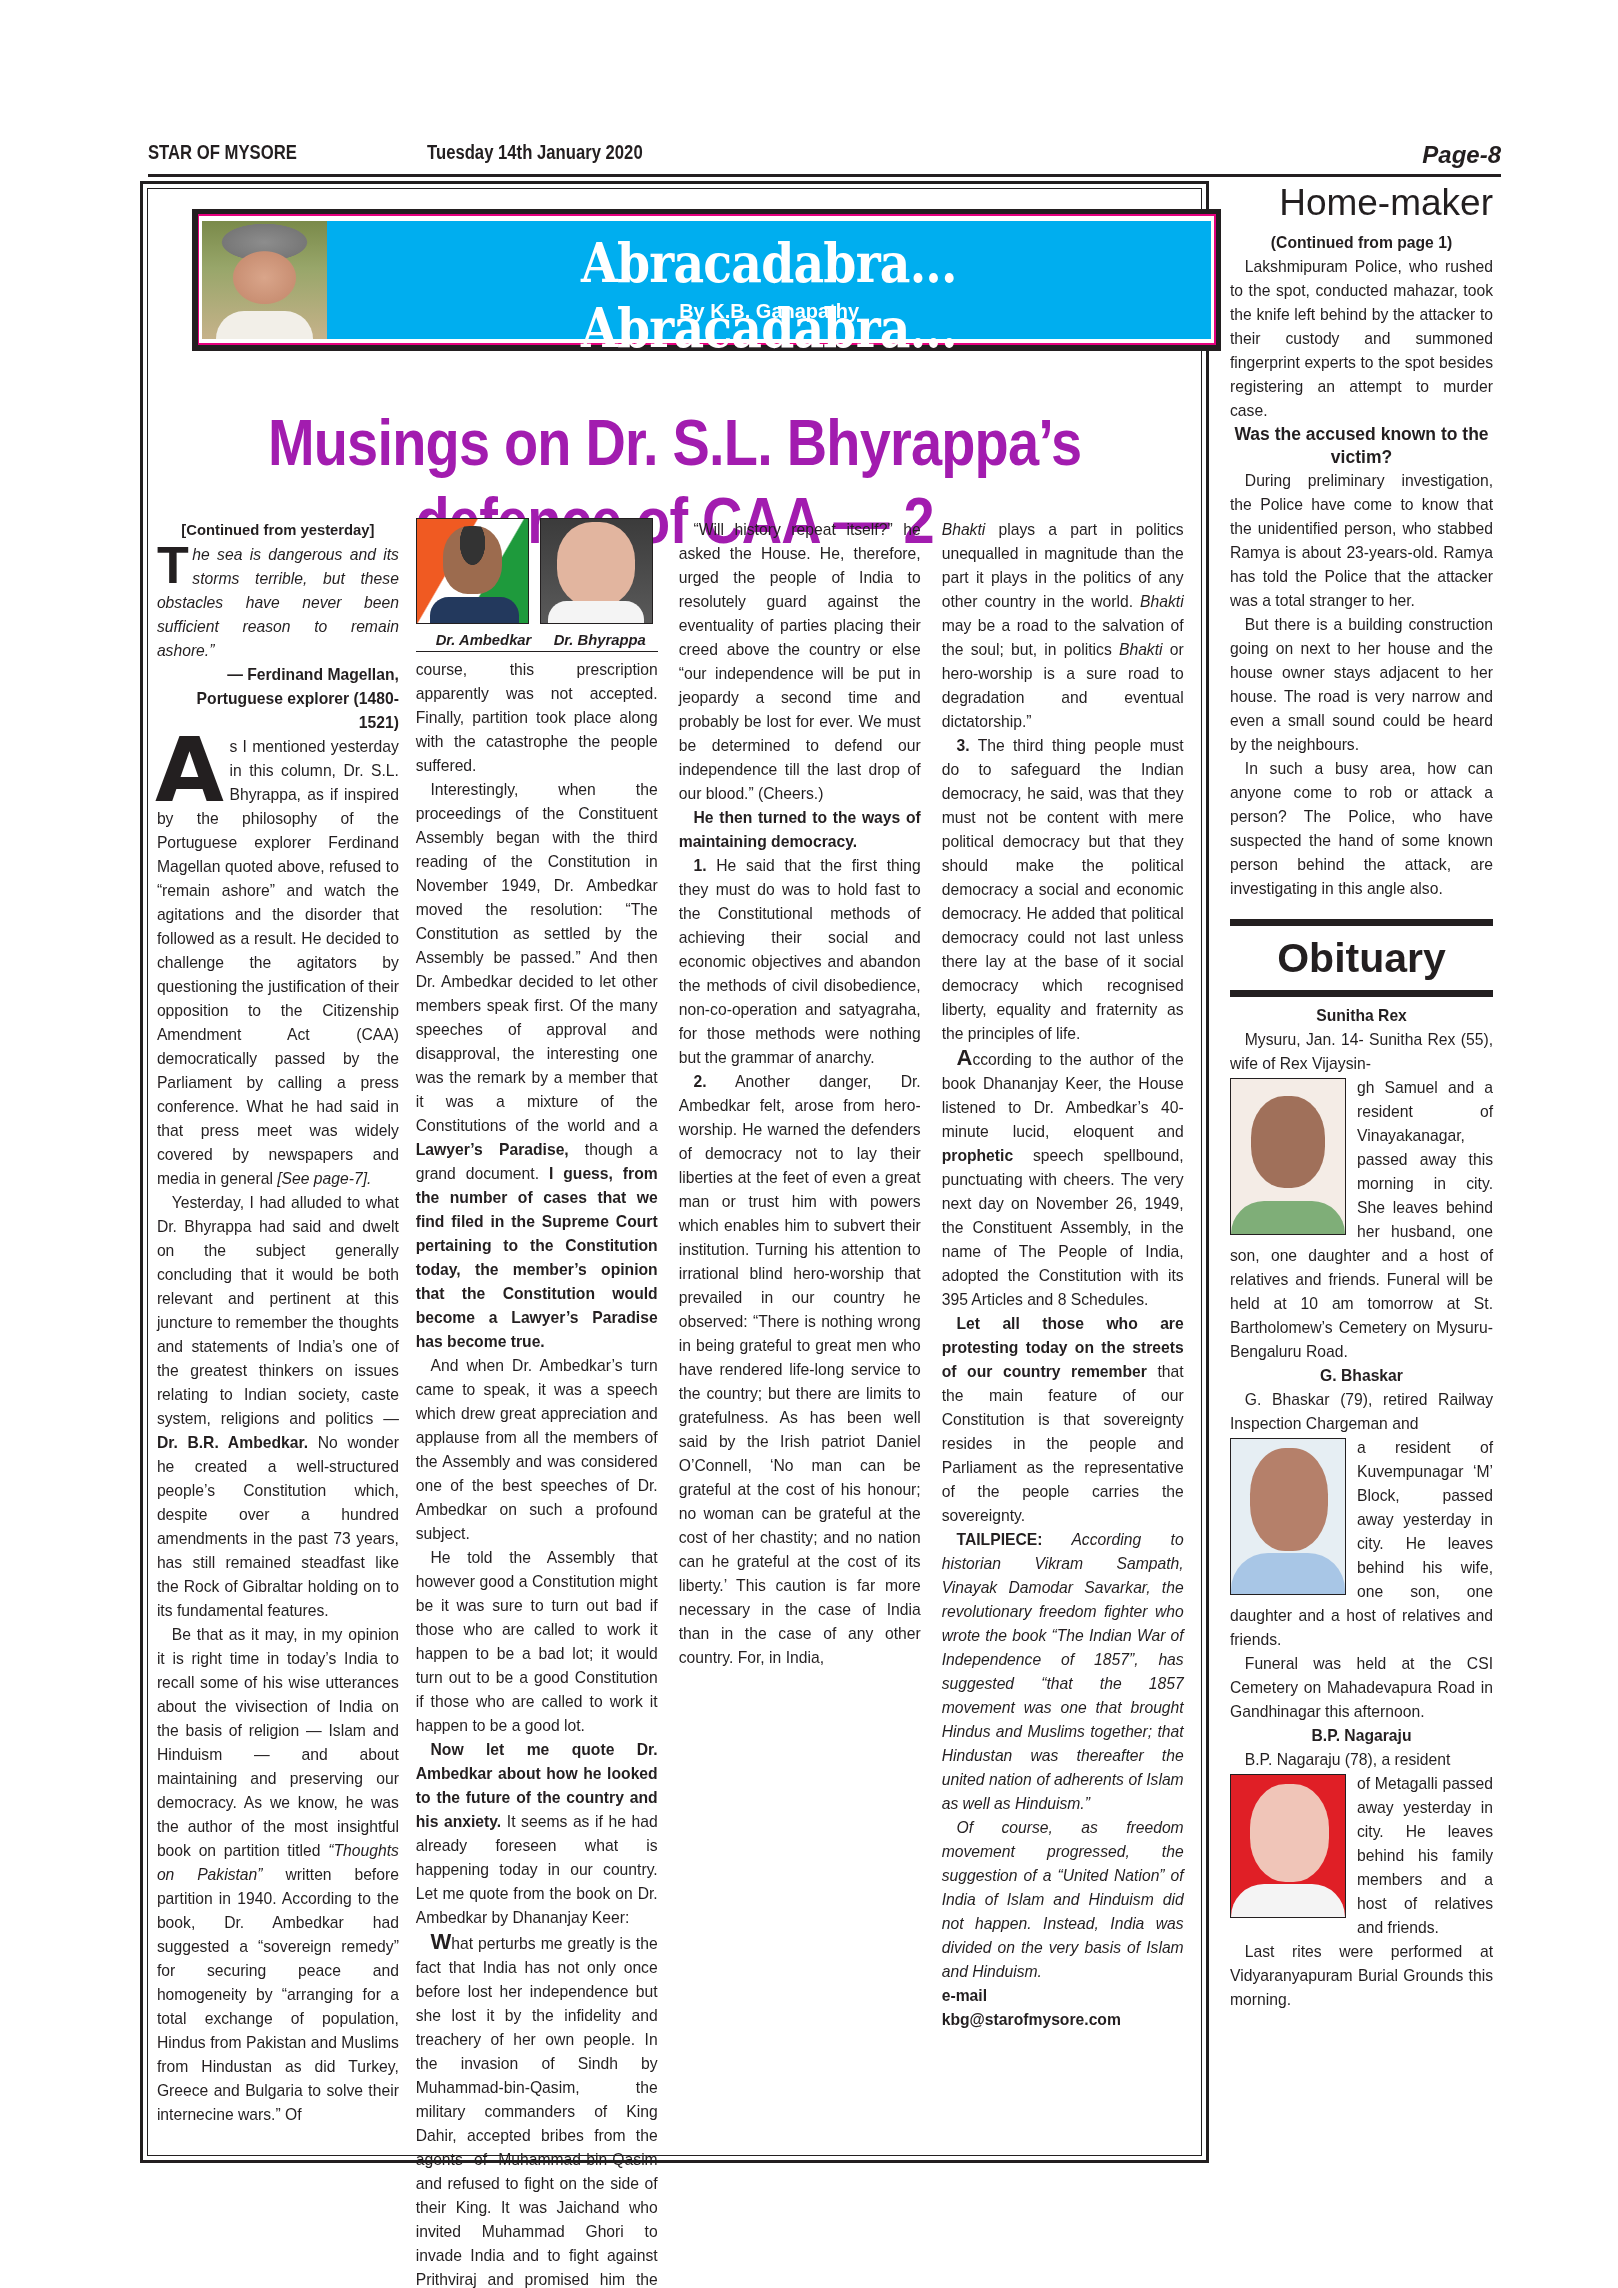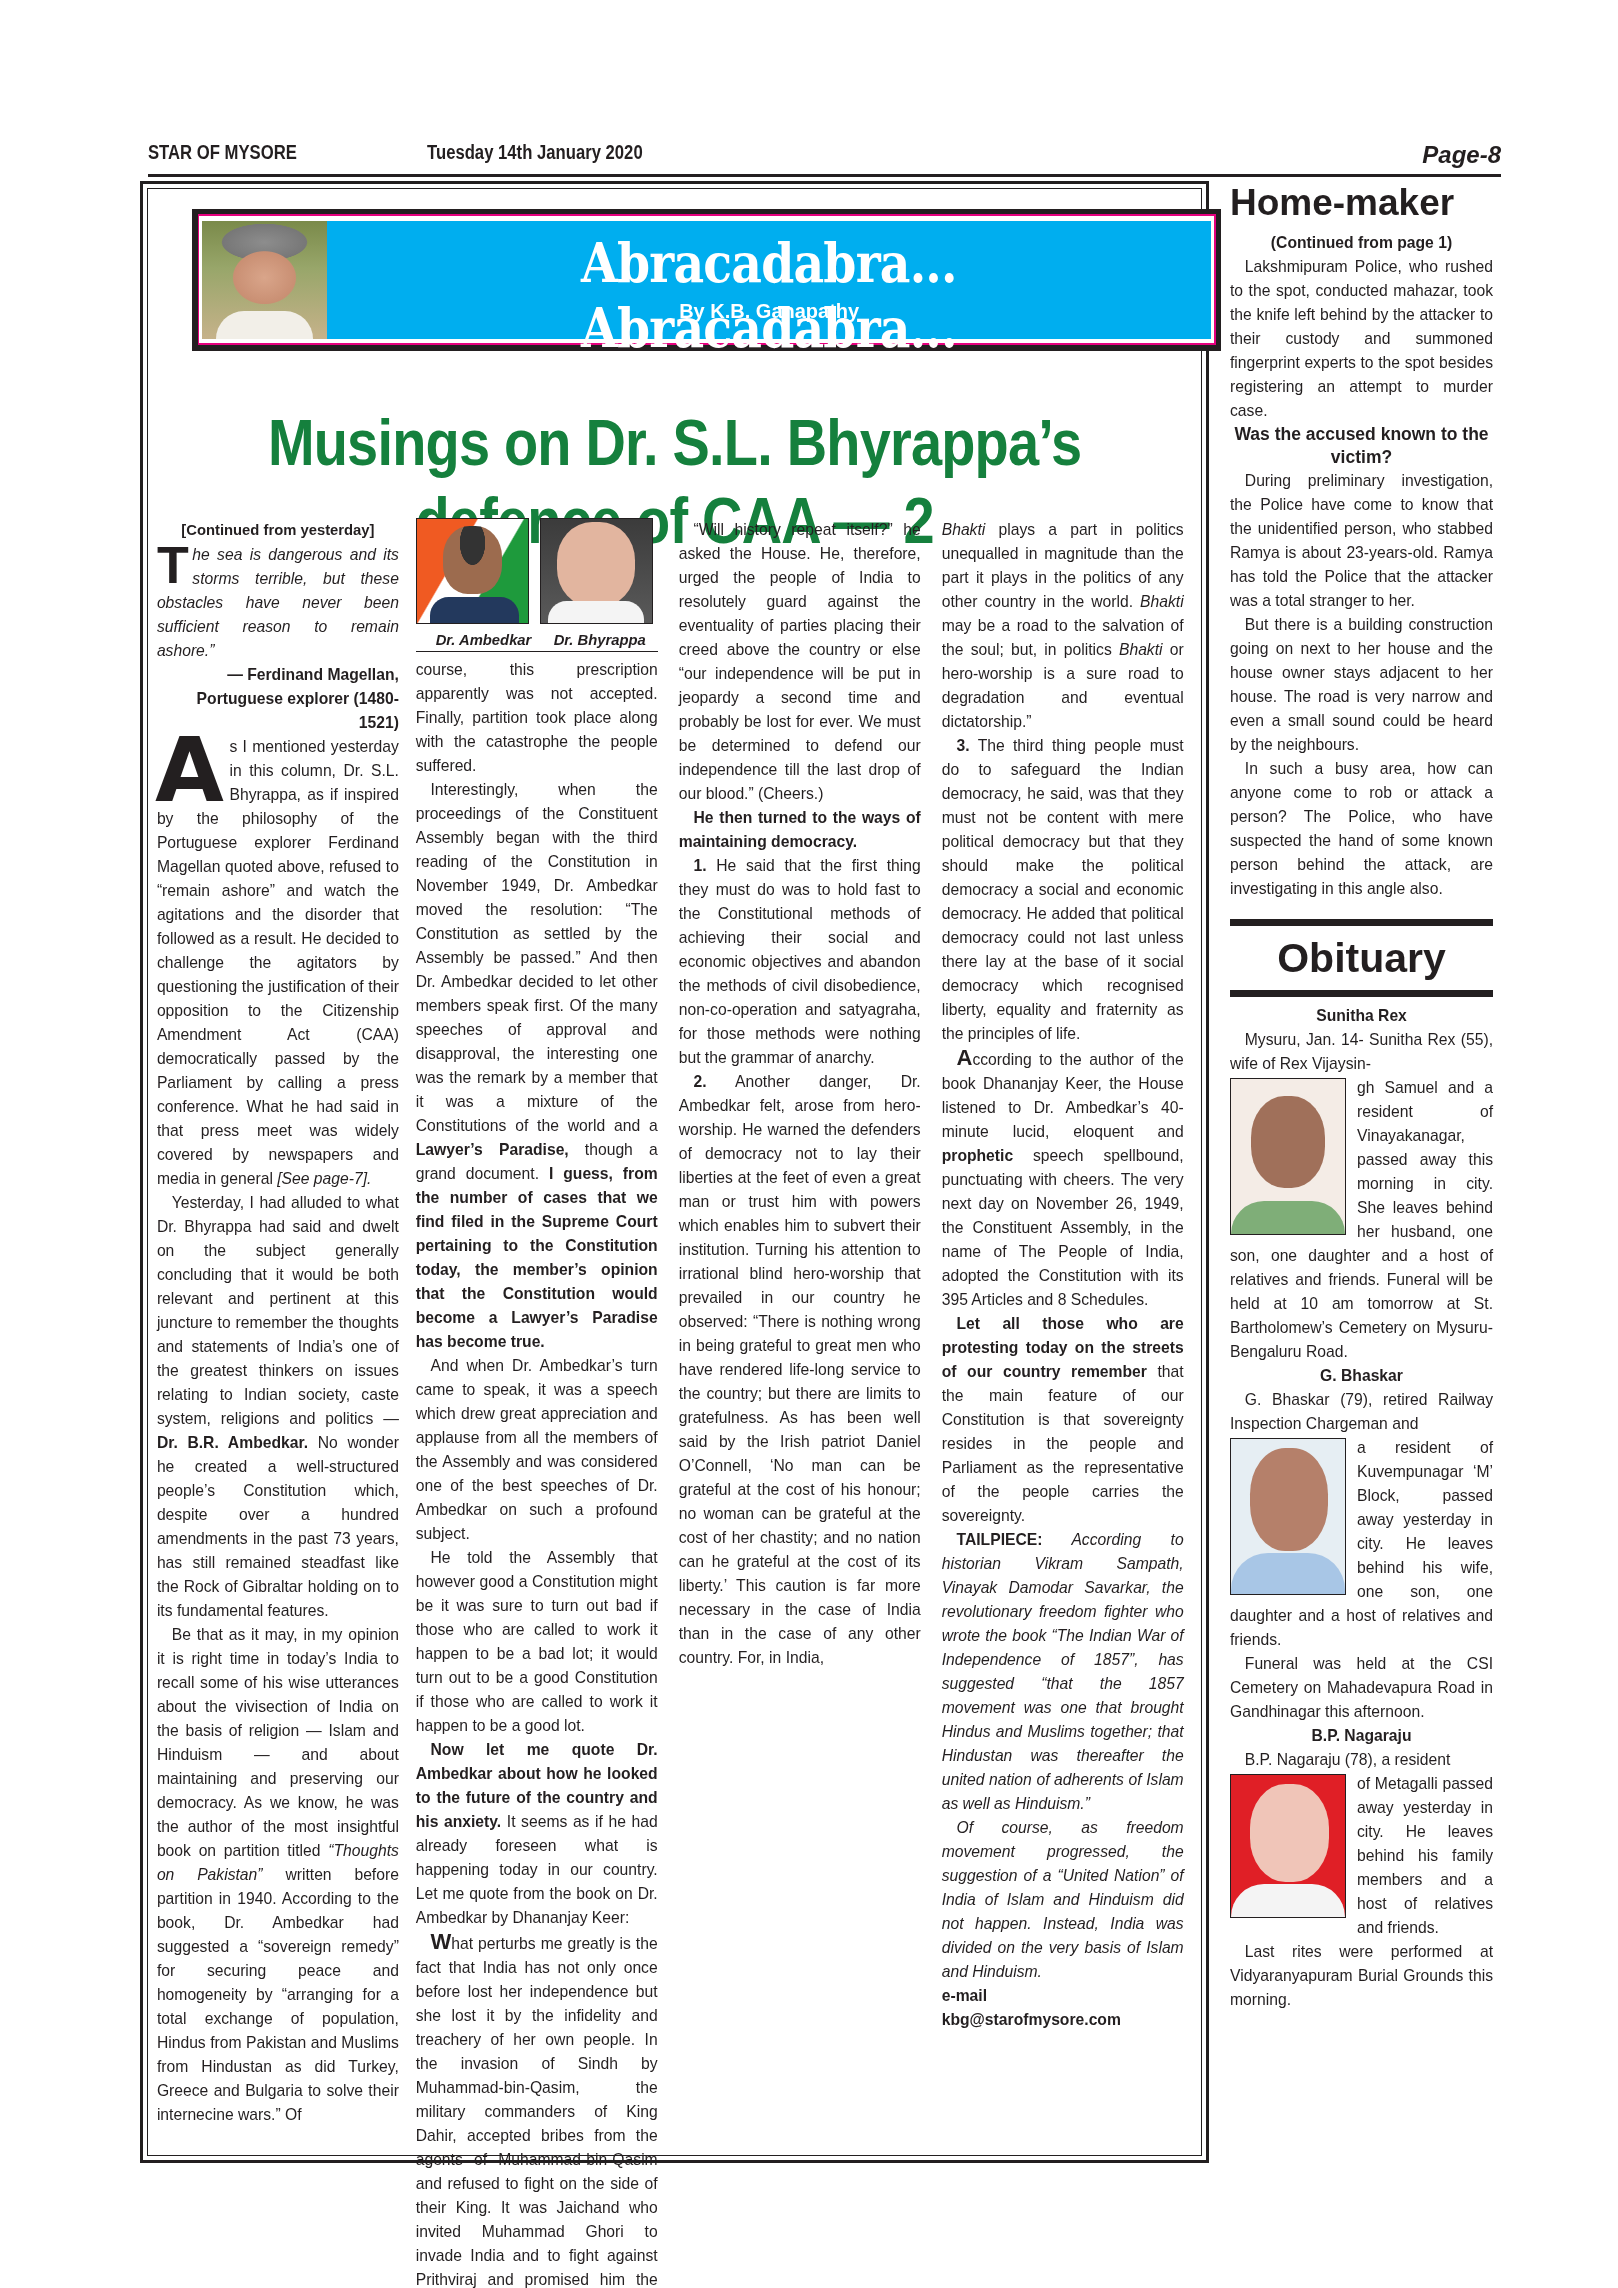--- a/index.html
+++ b/index.html
@@ -19,21 +19,21 @@
   .banner { position: absolute; left: 18.5px; top: 20px; width: 1029px; height: 142px; background: #231f20; padding: 5.5px 5.5px; box-sizing: border-box; margin-left: 26px; }
   .banner-pink { position: absolute; left: 5.5px; top: 5.5px; right: 5.5px; bottom: 5.5px; background: #e6007e; }
   .banner-white { position: absolute; left: 1.8px; top: 1.8px; right: 1.8px; bottom: 1.8px; background: #fff; }
   .banner-body { position: absolute; left: 2.8px; top: 4.6px; right: 2.8px; bottom: 4.6px; background: #00aeef; }
   .author-photo { position: absolute; left: 0; top: 0; width: 125px; height: 100%; background: radial-gradient(ellipse 45% 40% at 50% 48%, #d9a58a 0%, #c98f73 55%, transparent 57%), radial-gradient(ellipse 48% 22% at 50% 18%, #8d8d8d 0%, #777 70%, transparent 72%), linear-gradient(180deg, #7a8a4a 0%, #98a66a 40%, #c6b28a 100%); }
   .author-photo::after { content: ""; position: absolute; left: 14px; right: 14px; bottom: 0; height: 28px; background: #f2efe8; border-radius: 28px 28px 0 0; }
   .banner-title { position: absolute; left: 125px; right: 0; top: 9.2px; text-align: center; color: #fff; font-family: "DejaVu Serif", serif; font-weight: bold; font-size: 55px; letter-spacing: -0.9px; transform: scaleX(0.86); }
   .banner-byline { position: absolute; left: 125px; right: 0; top: 79px; text-align: center; color: #fff; font-weight: bold; font-size: 20px; }
 
   
-  .headline { position: absolute; left: 9.2px; right: 9.2px; top: 172px; text-align: center; color: #15803d; font-weight: bold; font-size: 65px; line-height: 78px; letter-spacing: -0.9px; }
+  .headline { position: absolute; left: 9.2px; right: 9.2px; top: 172px; text-align: center; color: #a21caf; font-weight: bold; font-size: 65px; line-height: 78px; letter-spacing: -0.9px; }
   .headline span { display: block; transform: scaleX(0.86); }
 
   
   .col { position: absolute; top: 329px; font-size: 15.7px; line-height: 24px; text-align: justify; }
   .col p { margin: 0; text-indent: 14.8px; }
   .col p.noind { text-indent: 0; }
   .c1 { left: 9.2px; width: 242px; }
   .c2 { left: 268px; width: 242px; }
   .c3 { left: 531px; width: 242px; }
   .c4 { left: 794px; width: 242px; }
@@ -57,21 +57,21 @@
   .ph2::after { content: ""; position: absolute; left: 7.4px; right: 7.4px; bottom: 0; height: 22px; background: #f4f4f4; border-radius: 18.5px 18.5px 0 0; }
   .captions { position: absolute; top: 109px; left: 0; right: 0; height: 24px; border-bottom: 1.8px solid #231f20; font-weight: bold; font-style: italic; font-size: 14.8px; }
   .cap1 { position: absolute; left: 20px; top: 1.8px; }
   .cap2 { position: absolute; left: 138px; top: 1.8px; }
 
   .email { font-weight: bold; text-indent: 0 !important; }
 
   
   .side { position: absolute; left: 1230px; top: 181px; width: 263px; font-size: 15.7px; line-height: 24px; text-align: justify; }
   .side p { margin: 0; text-indent: 14.8px; }
-  .side-title { font-weight: bold; font-size: 37px; line-height: 44px; text-align: left; margin-bottom: 5.5px; }
+  .side-title { font-weight: normal; font-size: 37px; line-height: 44px; text-align: right; margin-bottom: 5.5px; }
   .side-sub { text-align: center; font-weight: bold; font-size: 15.7px; }
   .side-h { text-align: center; font-weight: bold; font-size: 17.5px; line-height: 23px; }
   .obit-head { margin-top: 18.5px; border-top: 7.4px solid #231f20; border-bottom: 7.4px solid #231f20; text-align: center; font-weight: bold; font-size: 41px; line-height: 50px; padding: 7px 0; margin-bottom: 7.4px; }
   .obit-name { text-align: center; font-weight: bold; font-size: 15.7px; }
   .obit-photo { float: left; width: 116px; height: 157px; border: 1.8px solid #231f20; box-sizing: border-box; margin: 1.8px 11px 1.8px 0; position: relative; overflow: hidden; }
   .op1 { background: #f4ece6; }
   .op1::before { content: ""; position: absolute; left: 20px; top: 16.6px; width: 74px; height: 92px; border-radius: 45%; background: #a0705a; }
   .op1::after { content: ""; position: absolute; left: 0; right: 0; bottom: 0; height: 33px; background: #7fae78; border-radius: 37px 37px 0 0; }
   .op2 { background: #e6eef3; }
   .op2::before { content: ""; position: absolute; left: 18.5px; top: 9.2px; width: 78px; height: 103px; border-radius: 45%; background: #b5806a; }

